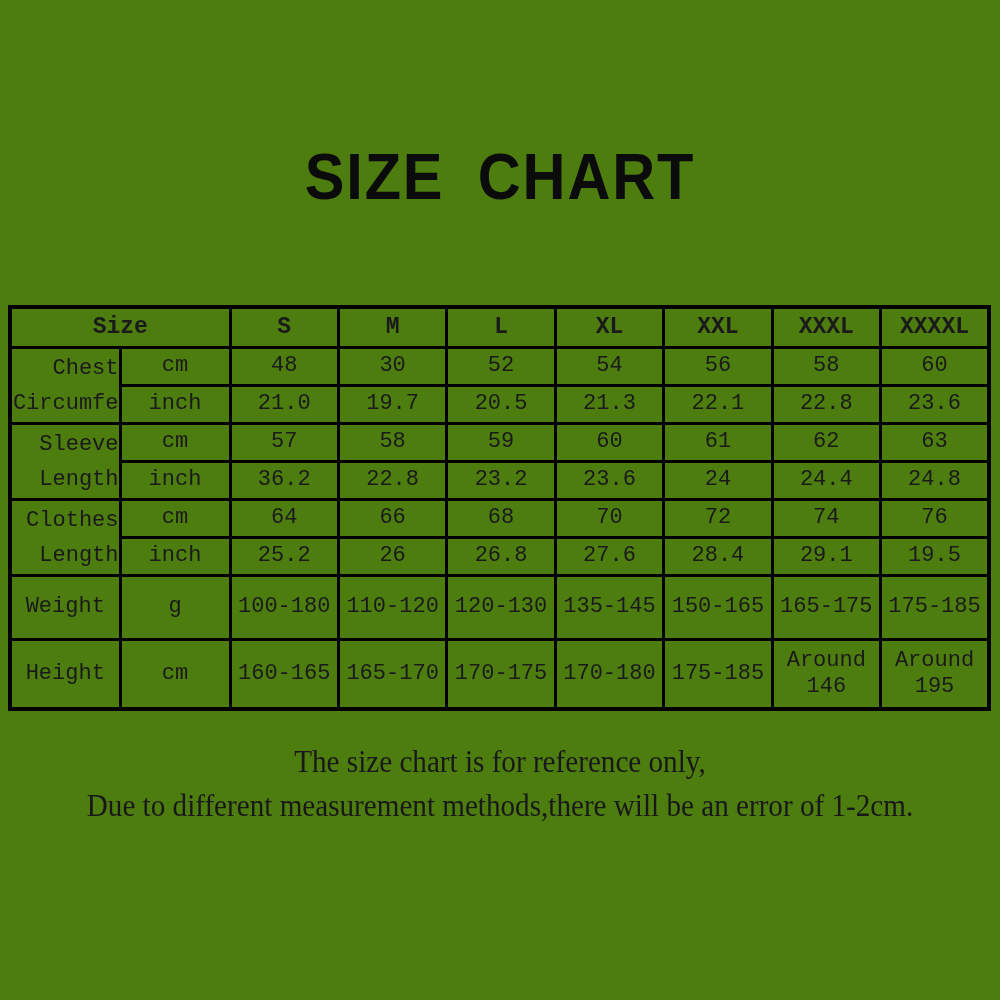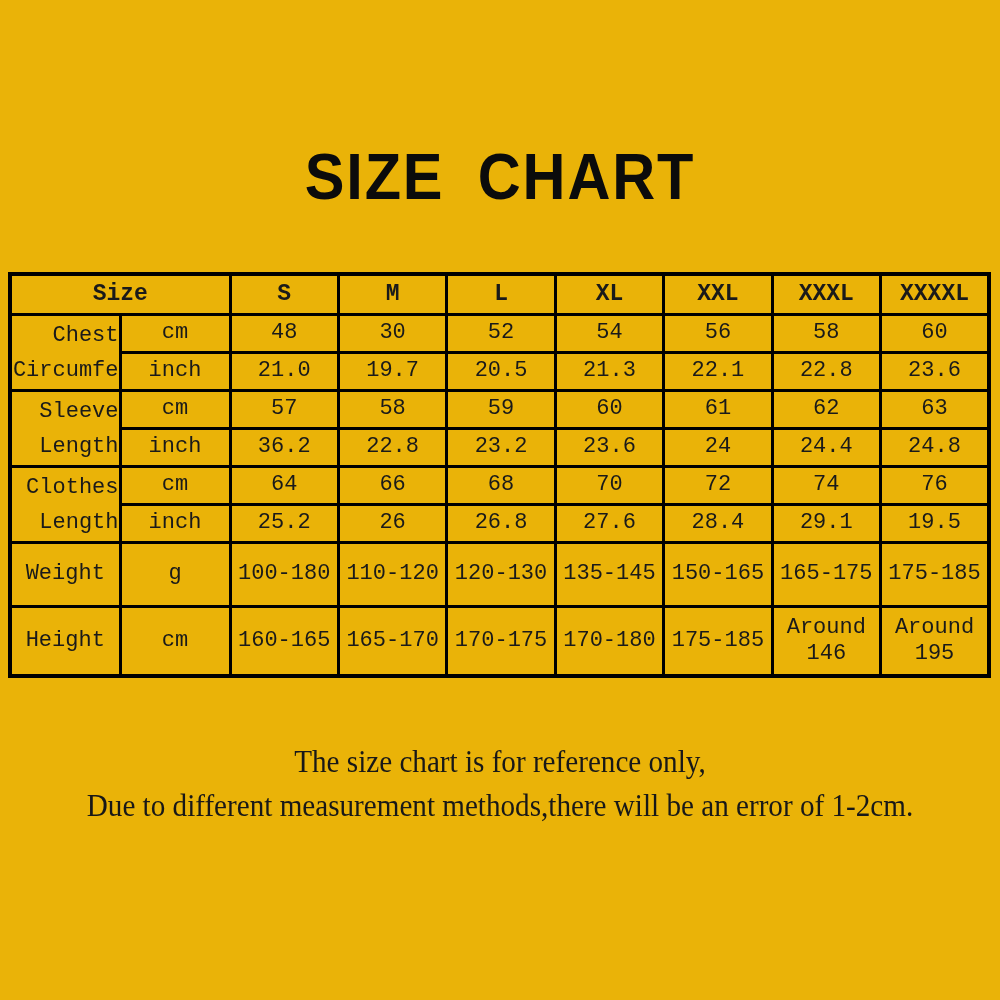--- a/index.html
+++ b/index.html
@@ -4,21 +4,21 @@
 <style>
   html, body {
     margin: 0;
     padding: 0;
     background: #ffffff;
   }
   .page {
     position: relative;
     width: 1000px;
     height: 1000px;
-    background: #eab308;
+    background: #4d7c0f;
     overflow: hidden;
     color: #111;
   }
   .title {
     position: absolute;
     top: 140px;
     left: 0;
     width: 100%;
     margin: 0;
     text-align: center;
@@ -44,21 +44,21 @@
   }
   table.size-table td, table.size-table th {
     border: 3px solid #000;
     text-align: center;
     vertical-align: middle;
     padding: 0;
     font-size: 22px;
     font-weight: normal;
     line-height: 1.2;
   }
-  table.size-table { border: 4px solid #000; }
+  table.size-table { border: 4px solid #000; margin-top: 33px; }
   tr.hdr-row td { height: 37px; font-weight: bold; font-size: 23px; }
   tr.unit-row td { height: 35px; }
   tr.weight-row td { height: 61px; }
   tr.height-row td { height: 66px; }
   td.label-cell { font-size: 21px; }
   td.label-cell .lbl-line { display: block; line-height: 35px; text-align: right; }
   td.single-label { font-size: 22px; }
   td.around-cell, td.value-cell { overflow: hidden; }
   .footer {
     position: absolute;

